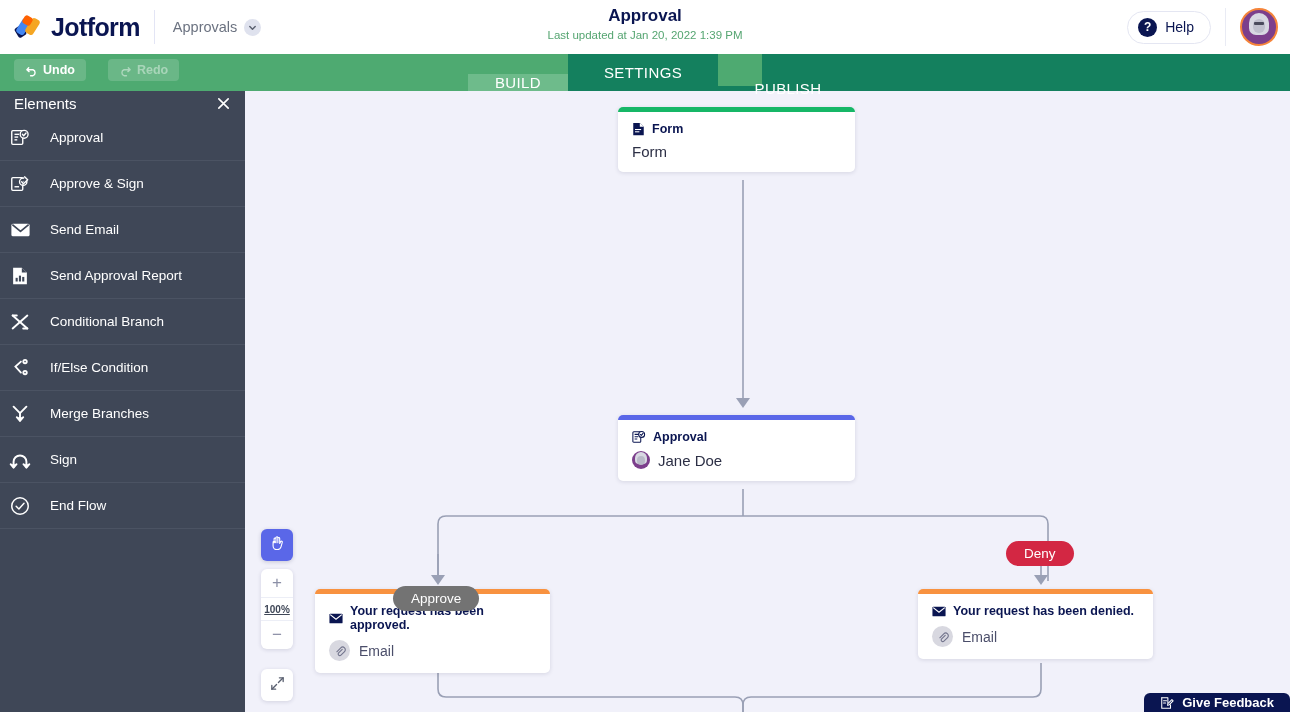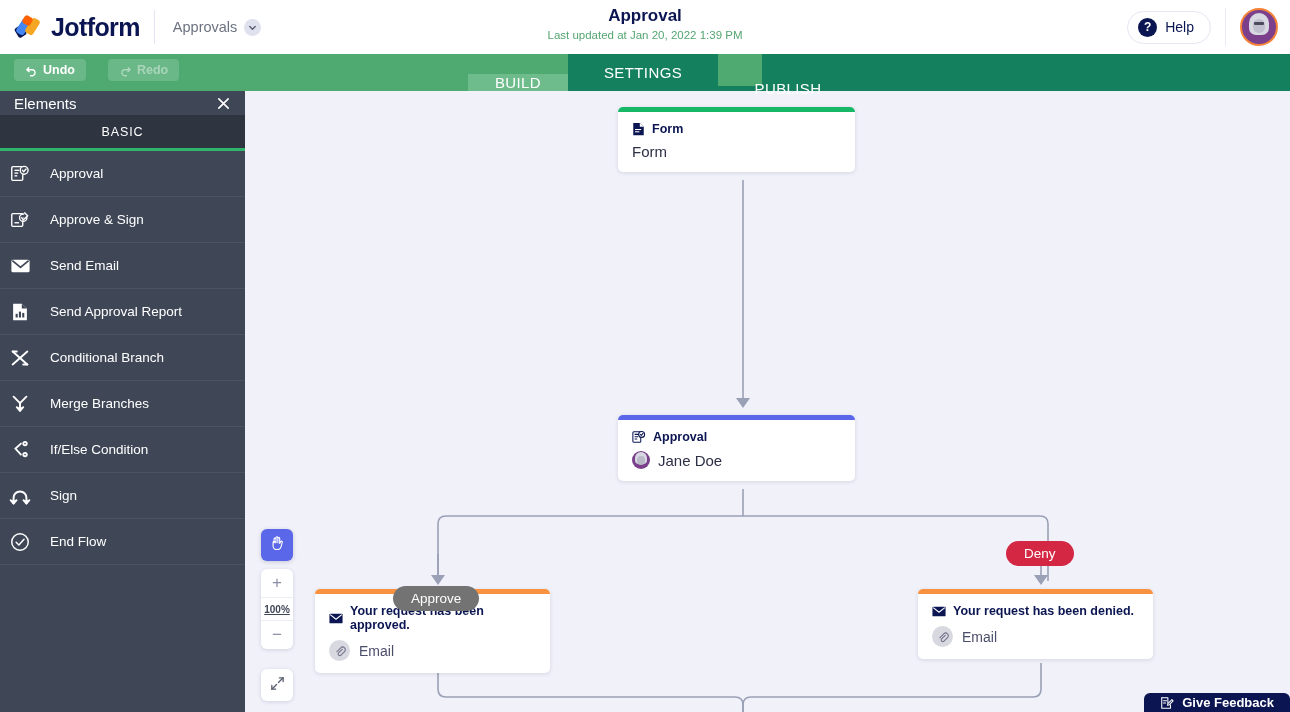--- a/index.html
+++ b/index.html
@@ -316,21 +316,20 @@
 <div class="sidebar">
   <div class="sb-header">
     <span class="sb-title">Elements</span>
     <span class="sb-close">
       <svg width="15" height="15" viewBox="0 0 16 16">
           <path d="M3 3 L13 13 M13 3 L3 13" stroke="#fff" stroke-width="1.7" stroke-linecap="round"></path>
         </svg>
     </span>
   </div>
 
-  <div class="sb-tab">BASIC</div>
 
   <div class="sb-item">
     <span class="sb-icon">
       <svg width="22" height="22" viewBox="0 0 24 24" fill="none" stroke="#fff" stroke-width="1.5">
         <rect x="3" y="4" width="12" height="15" rx="1.2"></rect>
         <line x1="6" y1="8" x2="11" y2="8"></line>
           <line x1="6" y1="11" x2="10" y2="11"></line>
           <line x1="6" y1="14" x2="9" y2="14"></line>
         <circle cx="16.5" cy="8" r="4.3" fill="#3f4757"></circle>
         <path d="M14.6 8 L16 9.5 L18.6 6.6" stroke-linecap="round" stroke-linejoin="round"></path>
@@ -382,38 +381,38 @@
           <path d="M20 5 L4 19"></path>
         <path d="M4 5 L8.5 5"></path>
           <path d="M20 19 L15.5 19"></path>
       </svg>
     </span>
     <span class="sb-label">Conditional Branch</span>
   </div>
 
   <div class="sb-item">
     <span class="sb-icon">
+      <svg width="22" height="22" viewBox="0 0 24 24" stroke="#fff" stroke-width="2" fill="none" stroke-linecap="round">
+        <path d="M13 5 L7 10.5 L13 17"></path>
+        <circle cx="17.5" cy="5" r="1.9"></circle>
+        <circle cx="17.5" cy="17" r="1.9"></circle>
+      </svg>
+    </span>
+    <span class="sb-label">If/Else Condition</span>
+  </div>
+
+  <div class="sb-item">
+    <span class="sb-icon">
       <svg width="22" height="22" viewBox="0 0 24 24" stroke="#fff" stroke-width="2.1" fill="none" stroke-linecap="round" stroke-linejoin="round">
         <path d="M5 4 L12 11 L19 4"></path>
         <path d="M12 11 V19"></path>
         <path d="M8.5 15.5 L12 19.5 L15.5 15.5" fill="#fff"></path>
       </svg>
     </span>
     <span class="sb-label">Merge Branches</span>
-  </div>
-
-  <div class="sb-item">
-    <span class="sb-icon">
-      <svg width="22" height="22" viewBox="0 0 24 24" stroke="#fff" stroke-width="2" fill="none" stroke-linecap="round">
-        <path d="M13 5 L7 10.5 L13 17"></path>
-        <circle cx="17.5" cy="5" r="1.9"></circle>
-        <circle cx="17.5" cy="17" r="1.9"></circle>
-      </svg>
-    </span>
-    <span class="sb-label">If/Else Condition</span>
   </div>
 
   <div class="sb-item">
     <span class="sb-icon">
       <svg width="22" height="22" viewBox="0 0 24 24" stroke="#fff" stroke-width="2.1" fill="none" stroke-linecap="round" stroke-linejoin="round">
         <path d="M5 20 V14 A7 7 0 0 1 19 14 V20"></path>
         <path d="M1.8 16.6 L5 20.3 L8.2 16.6" fill="#fff"></path>
         <path d="M15.8 16.6 L19 20.3 L22.2 16.6" fill="#fff"></path>
       </svg>
     </span>

